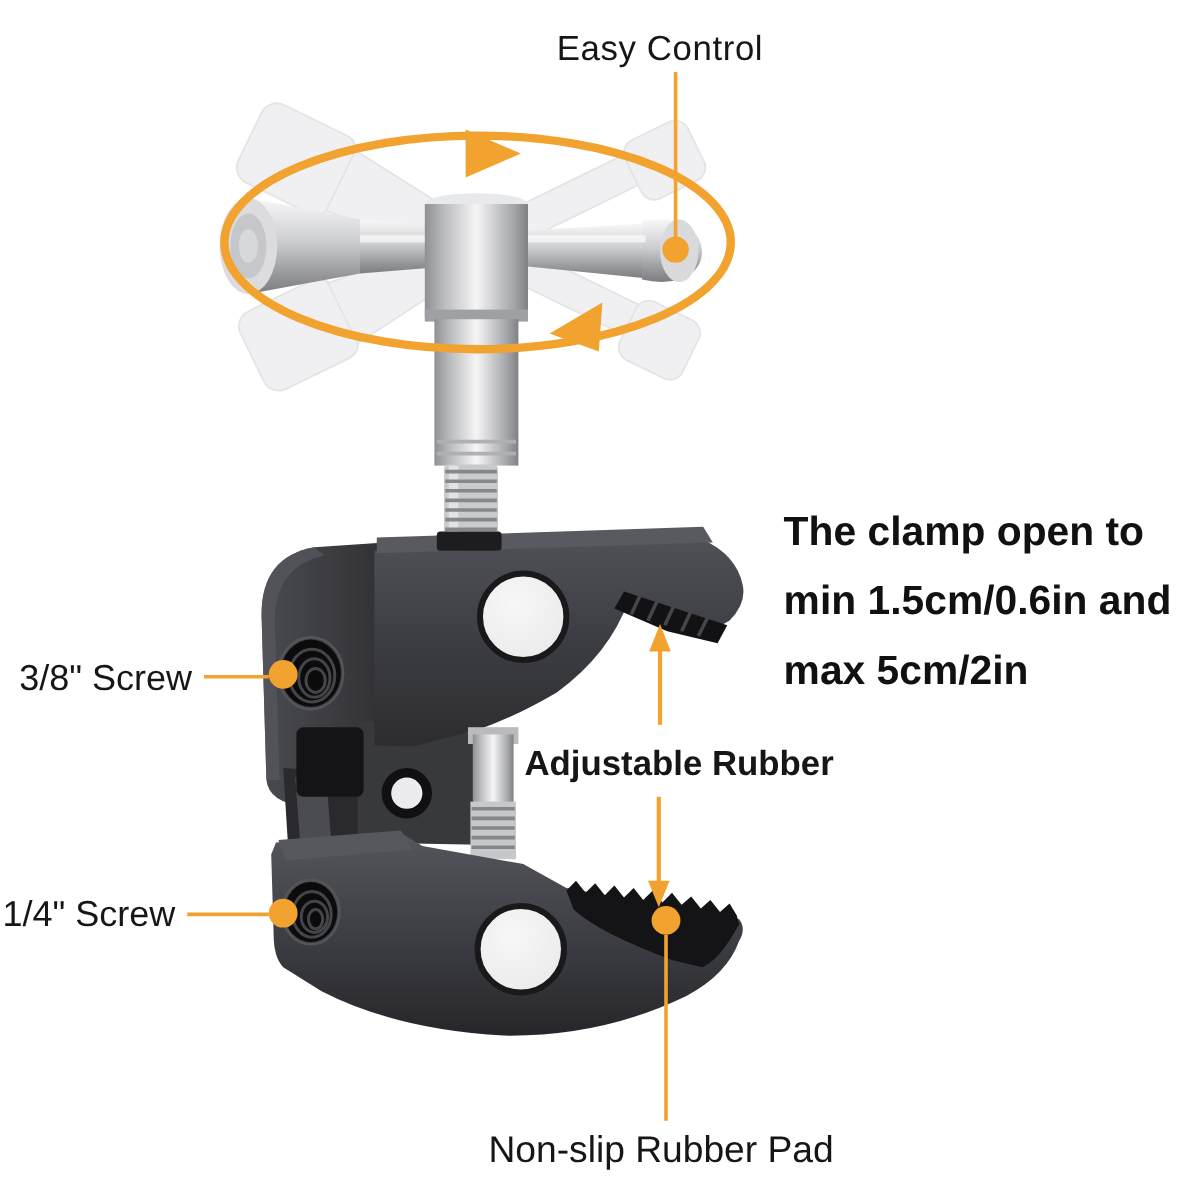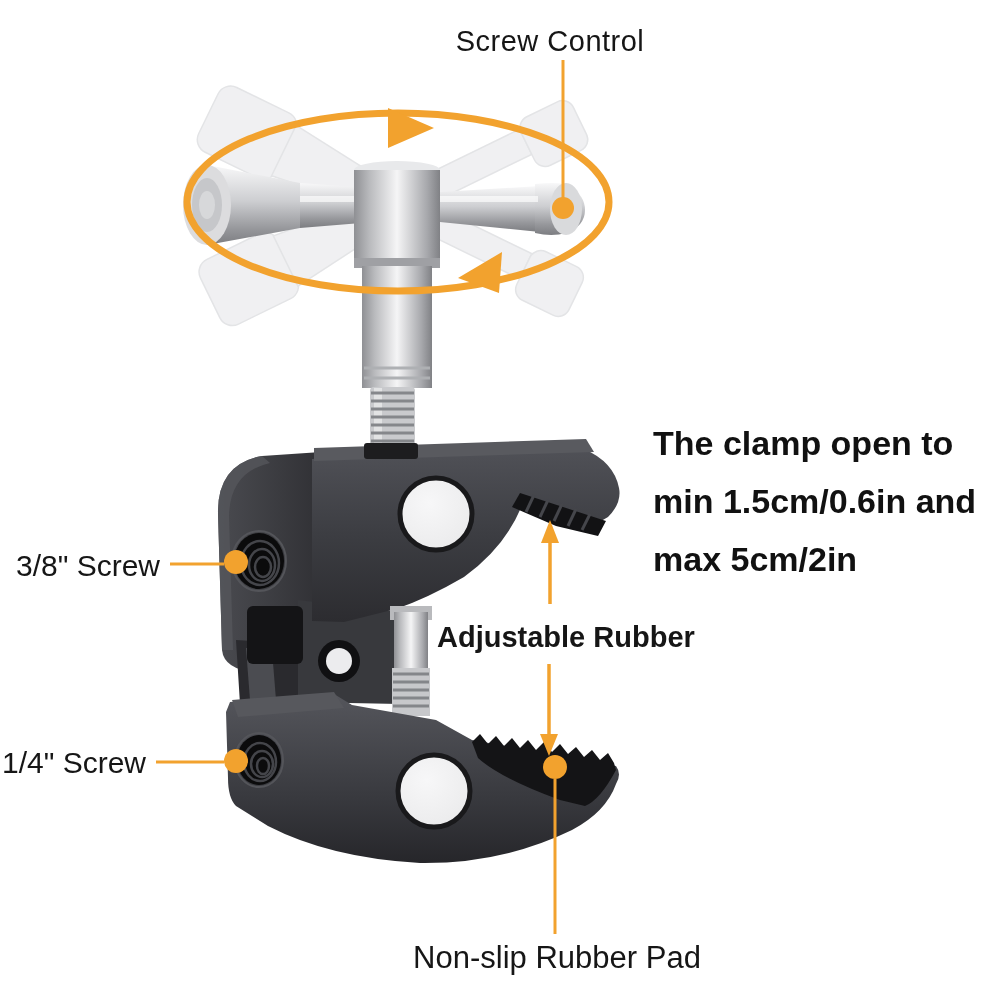--- a/index.html
+++ b/index.html
@@ -9,21 +9,21 @@
   }
   .art{position:absolute;left:0;top:0;width:1000px;height:1000px;}
   .label{
     position:absolute;color:#161616;white-space:nowrap;
     font-family:"Liberation Sans", sans-serif;
   }
   .lbl-easy{left:450px;top:25px;width:200px;text-align:center;font-size:29px;letter-spacing:.5px;}
   .lbl-38{left:16px;top:549px;font-size:30px;}
   .lbl-14{left:2px;top:746px;font-size:30px;}
   .lbl-adj{left:437px;top:621px;font-size:29px;font-weight:600;}
-  .lbl-pad{left:407px;top:940px;width:300px;text-align:center;font-size:31px;}
+  .lbl-pad{left:407px;top:940px;width:300px;text-align:left;font-size:31px;}
   .info{
     position:absolute;left:653px;top:414px;width:360px;
     font-size:34px;font-weight:700;line-height:58px;color:#111;
   }
   .acc-stroke{stroke:var(--accent,#F2A22E);fill:none;}
   .acc-fill{fill:var(--accent,#F2A22E);}
   .ghost{fill:#e4e5e8;stroke:#cdced2;stroke-width:1.5;}
 </style>
 </head>
 <body>
@@ -200,21 +200,21 @@
       <line class="acc-stroke" x1="550" y1="604" x2="550" y2="538" stroke-width="3.5"></line>
       <polygon class="acc-fill" points="550,520 541,543 559,543"></polygon>
       <line class="acc-stroke" x1="549" y1="664" x2="549" y2="735" stroke-width="3.5"></line>
       <polygon class="acc-fill" points="549,756 540,734 558,734"></polygon>
 
       <circle class="acc-fill" cx="555" cy="767" r="12"></circle>
       <line class="acc-stroke" x1="555" y1="779" x2="555" y2="934" stroke-width="3"></line>
     </g>
   </svg>
 
-  <div class="label lbl-easy">Screw Control</div>
+  <div class="label lbl-easy">Easy Control</div>
   <div class="label lbl-38">3/8" Screw</div>
   <div class="label lbl-14">1/4" Screw</div>
   <div class="label lbl-adj">Adjustable Rubber</div>
   <div class="label lbl-pad">Non-slip Rubber Pad</div>
 
   <div class="info">
     <div>The clamp open to</div>
     <div>min 1.5cm/0.6in and</div>
     <div>max 5cm/2in</div>
   </div>

